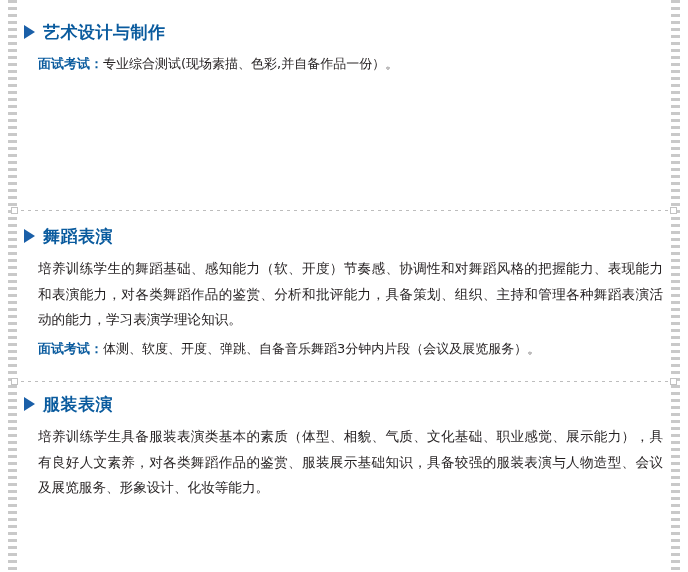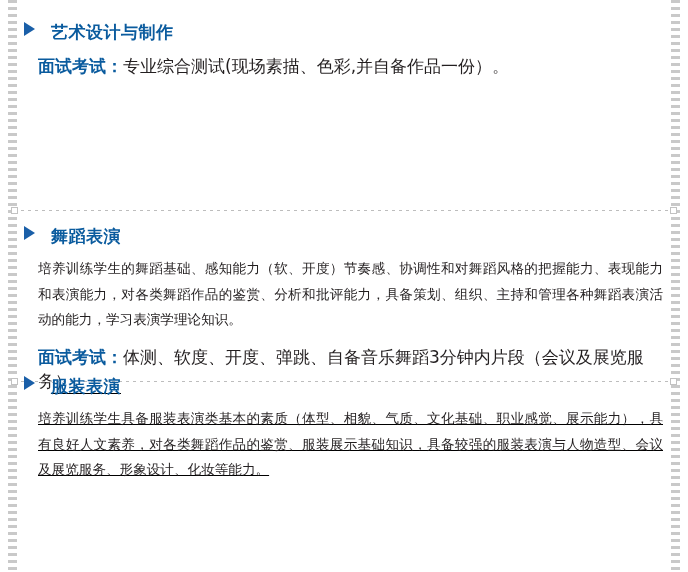--- a/index.html
+++ b/index.html
@@ -41,22 +41,22 @@
   }
 
   .section {
     position: absolute;
     left: 24px;
     width: 640px;
   }
 
   .sec-title {
     display: flex;
-    align-items: flex-start;
-    gap: 16px;
+    align-items: center;
+    gap: 8px;
     margin: 0 0 10px 0;
   }
 
   .tri-icon {
     width: 0;
     height: 0;
     border-top: 7px solid transparent;
     border-bottom: 7px solid transparent;
     border-left: 11px solid #1a5fa8;
     flex: 0 0 auto;
@@ -73,22 +73,22 @@
   .body-text {
     font-size: 13.6px;
     color: #231f20;
     line-height: 25.5px;
     text-align: justify;
     margin: 0 0 2px 14px;
     width: 625px;
   }
 
   .exam-line {
-    margin: 12px 0 0 14px;
-    font-size: 17px;
+    margin: 4px 0 0 14px;
+    font-size: 13px;
     line-height: 24px;
     color: #231f20;
   }
 
   .exam-label {
     color: #0a5b9e;
     font-weight: bold;
   }
 
   .exam-value {
@@ -120,21 +120,21 @@
     box-sizing: border-box;
   }
   .hsep .cap.l { left: -3px; }
   .hsep .cap.r { right: -3px; }
 
   
   #section-0 { top: 22px; }
   #sep-0 { top: 210px; }
   #section-1 { top: 226px; }
   #sep-1 { top: 381px; }
-  #section-2 { top: 376px; text-decoration: underline; }
+  #section-2 { top: 394px; }
 </style>
 </head>
 <body>
 
 <div class="page">
 
   <div class="rail left"></div>
   <div class="rail right"></div>
 
   <div class="section" id="section-0">

